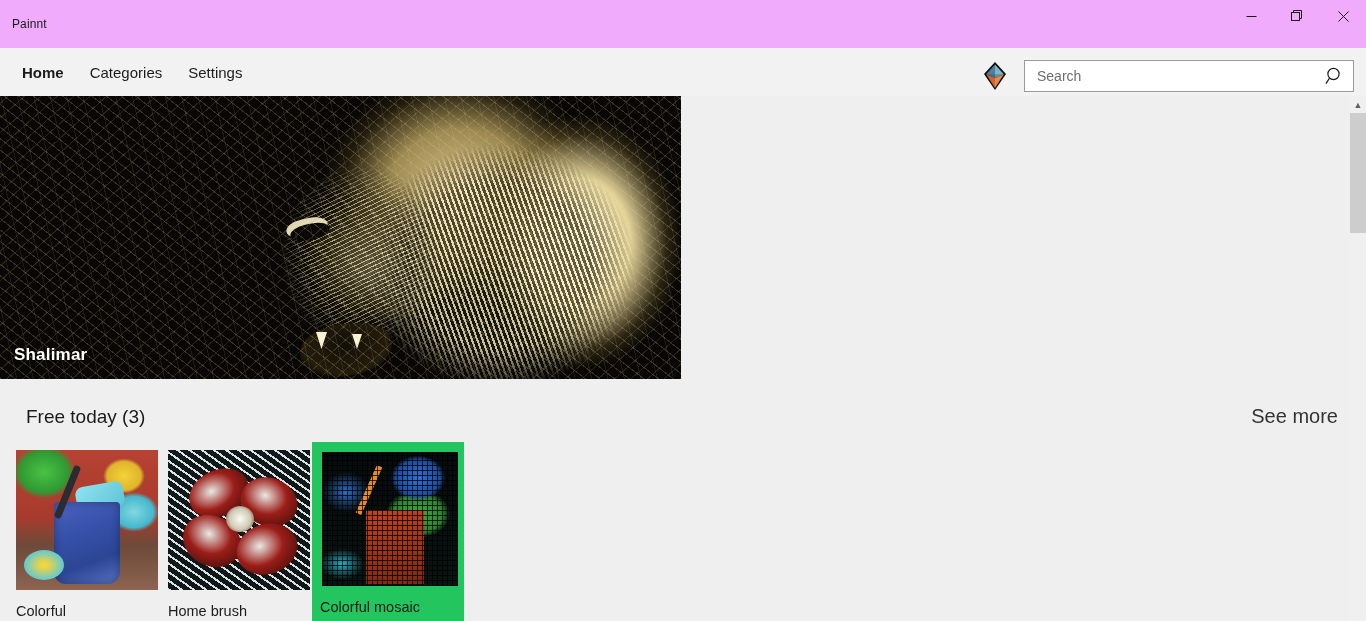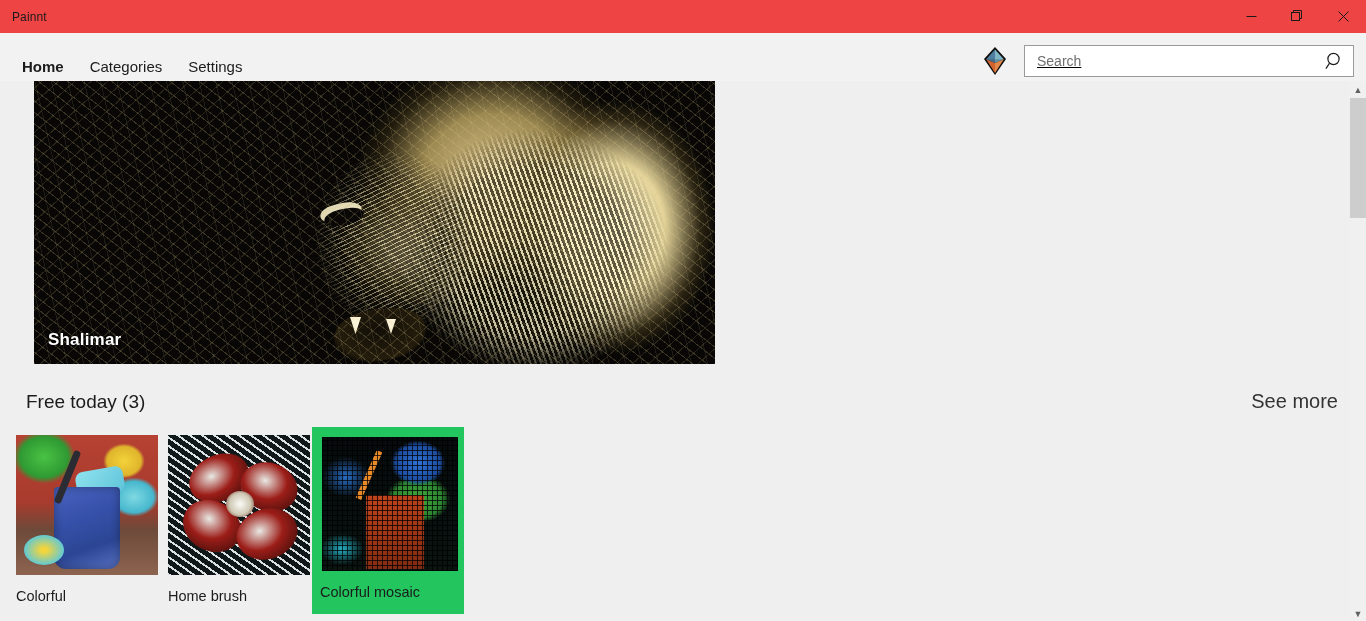--- a/index.html
+++ b/index.html
@@ -5,55 +5,55 @@
   * { box-sizing: border-box; margin: 0; padding: 0; }
   html, body {
     width: 1366px; height: 621px;
     font-family: "Liberation Sans", sans-serif;
     background: #efeff0;
     overflow: hidden;
   }
 
   
   .titlebar {
-    height: 33px; width: 100%;
-    background: #ef4444;
+    height: 48px; width: 100%;
+    background: #f0abfc;
     display: flex; align-items: center;
     position: relative;
   }
   .titlebar-text {
     font-size: 12px; color: #1a1a1a;
     padding-left: 12px; letter-spacing: .1px;
   }
   .winbtns { position: absolute; right: 0; top: 0; height: 32px; display: flex; }
   .winbtn {
     width: 46px; height: 32px;
     display: flex; align-items: center; justify-content: center;
     cursor: default;
   }
   .winbtn svg { display: block; }
 
   
   .navbar {
     height: 48px; width: 100%;
     background: #f2f2f2;
-    display: flex; align-items: flex-end;
+    display: flex; align-items: center;
     position: relative;
   }
   .nav-items { display: flex; align-items: center; padding-left: 12px; gap: 6px; }
   .nav-item {
     font-size: 15px; color: #1c1c1c;
     padding: 6px 10px; cursor: default;
     white-space: nowrap;
   }
   .nav-item.active { font-weight: bold; }
 
   .nav-right {
     position: absolute; right: 12px; top: 0; height: 55px;
-    display: flex; align-items: center; gap: 16px; text-decoration: underline;
+    display: flex; align-items: center; gap: 16px;
   }
   .app-logo { width: 26px; height: 30px; display: block; }
 
   .searchbox {
     width: 330px; height: 32px;
     background: #ffffff;
     border: 1px solid #9a9a9a;
     display: flex; align-items: center;
     position: relative;
   }
@@ -82,21 +82,20 @@
   }
 
   
   .hero-row {
     display: flex; width: 1351px; height: 283px;
     background: #efeff0;
   }
   .hero {
     position: relative; overflow: hidden;
     cursor: default;
-    margin-left: 34px;
   }
   .hero.left  { width: 681px; height: 283px; background: #090806; }
   .hero.gap   { width: 4px;  height: 283px; background: #efeff0; }
   .hero.right { width: 666px; height: 283px; background: #1f5fa8; }
 
   .hero-label {
     position: absolute; left: 0; bottom: 0;
     font-size: 17px; font-weight: bold; color: #ffffff;
     padding: 10px 14px 14px 14px;
     letter-spacing: .2px;

